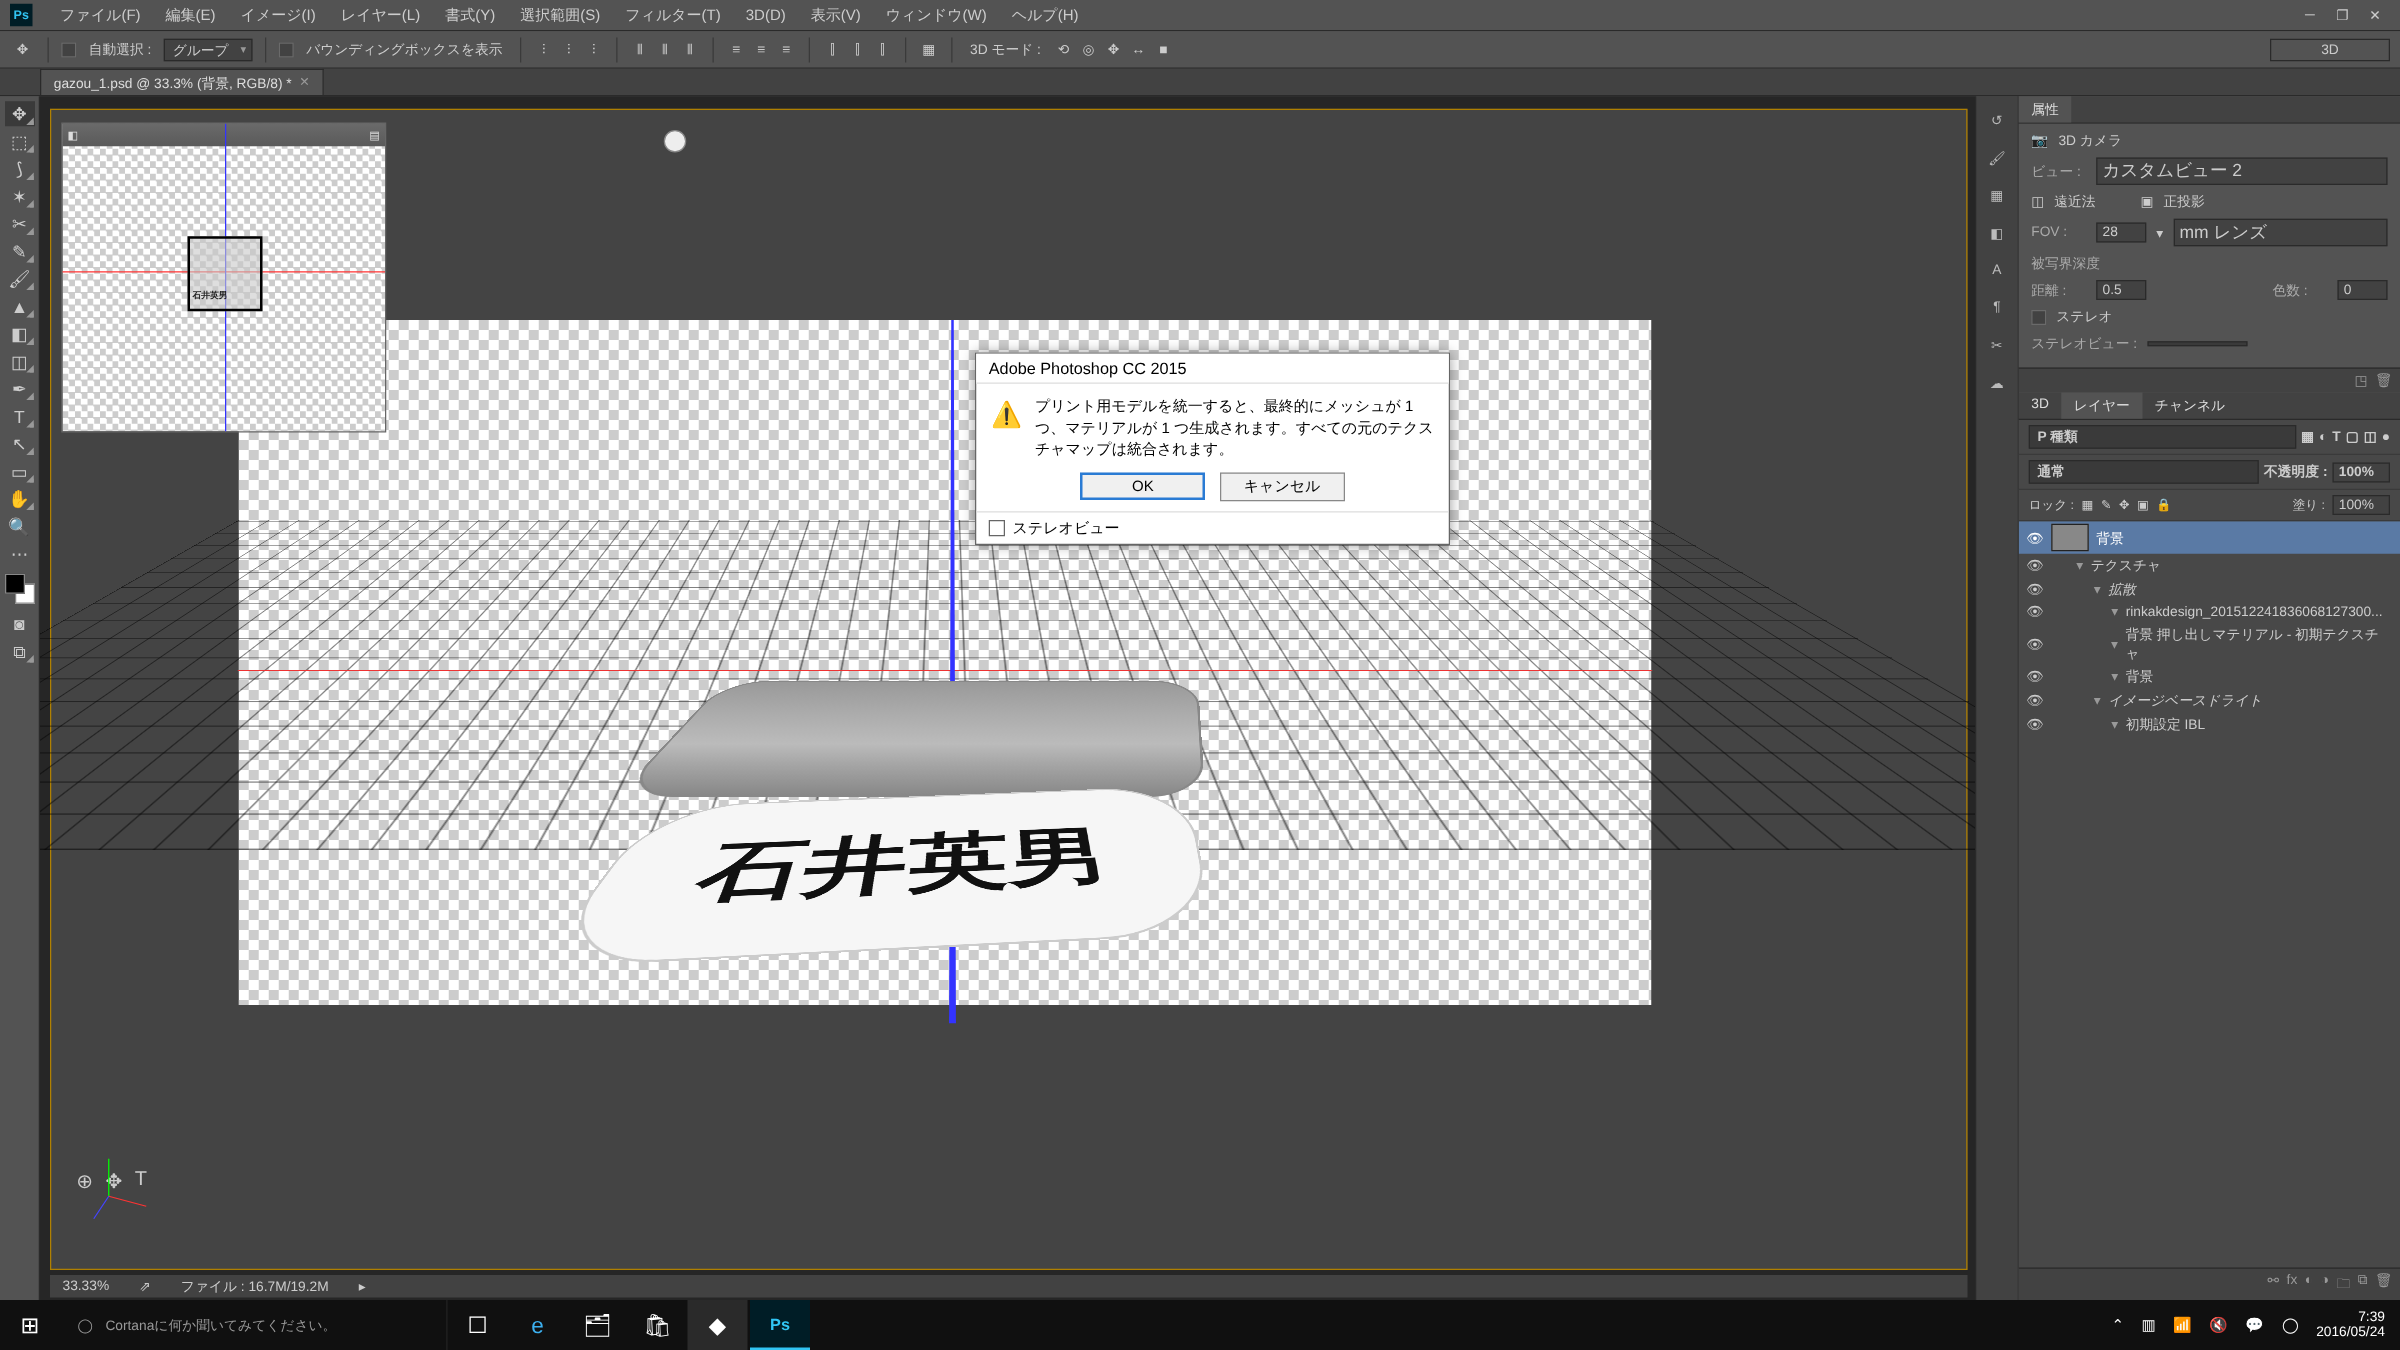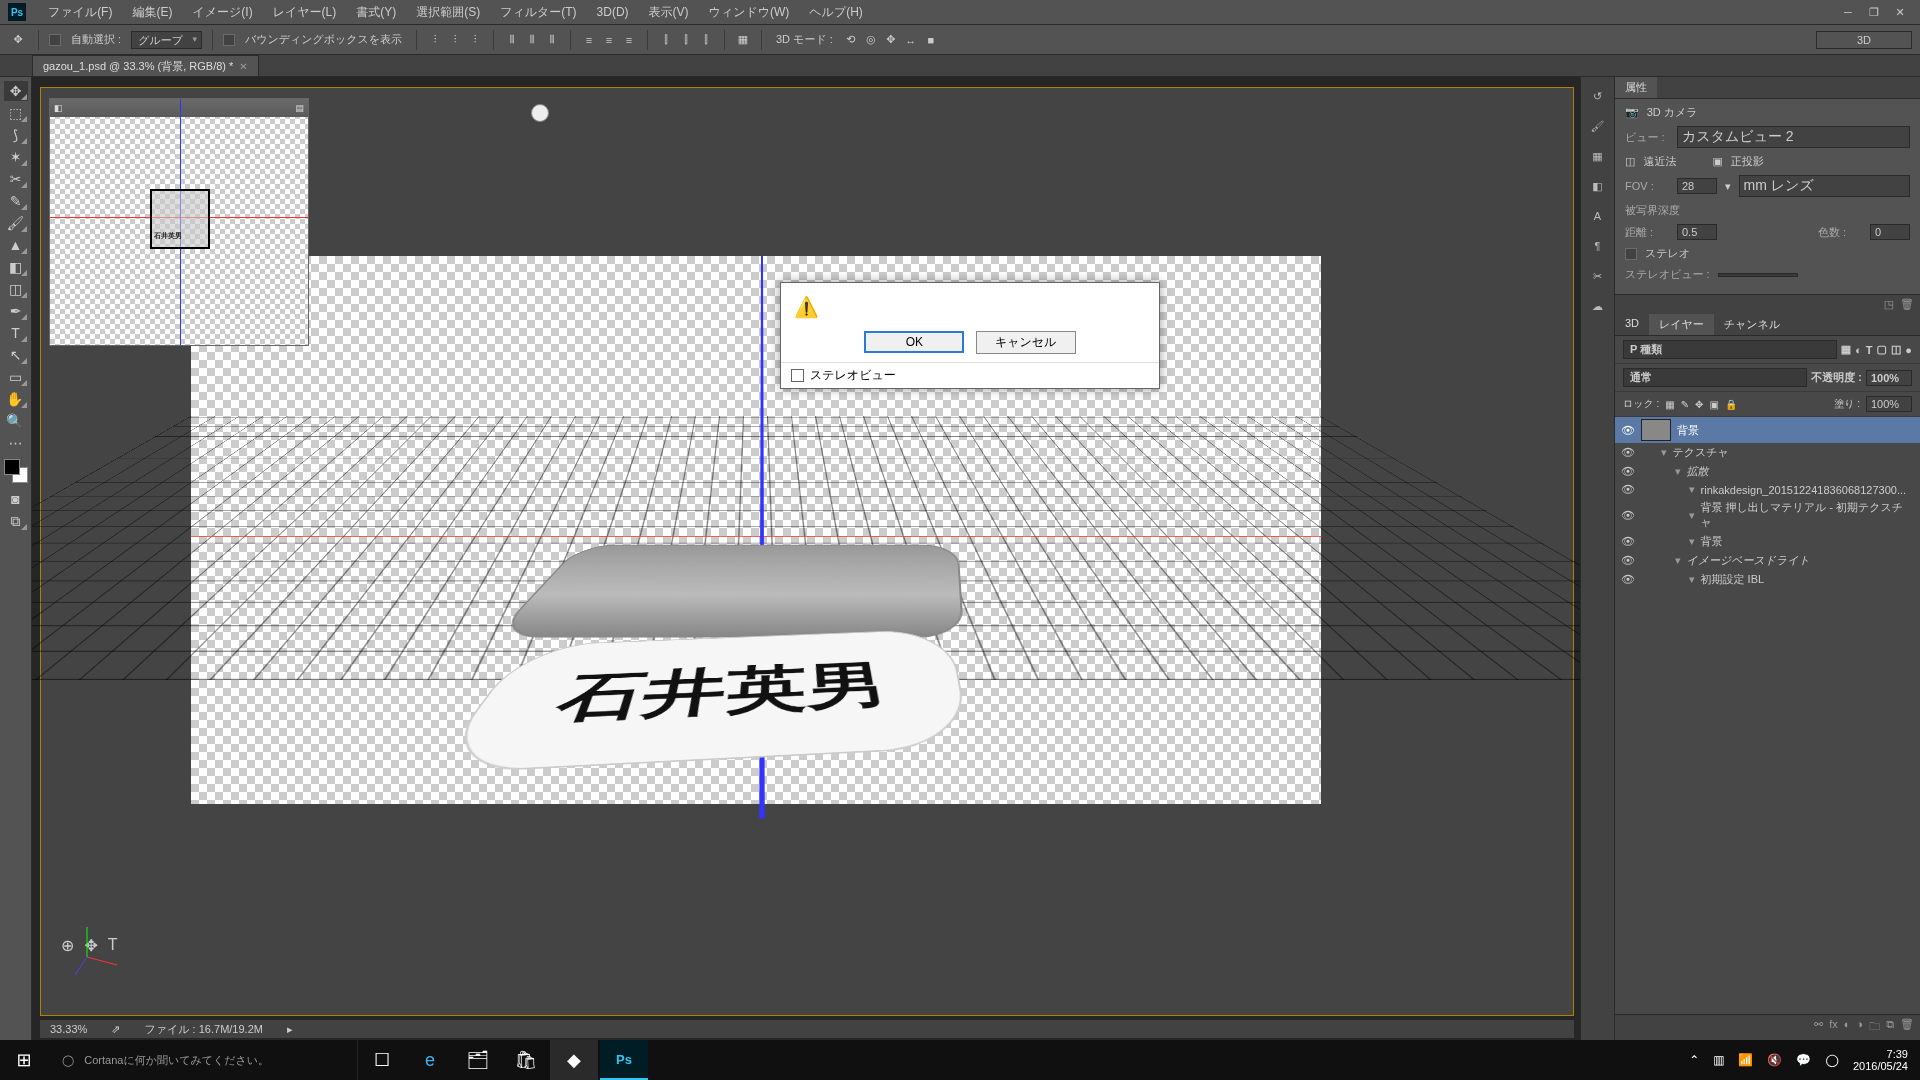--- a/index.html
+++ b/index.html
@@ -408,22 +408,24 @@
       </div>
     </div>
   </div>
 </div>
 
 <div class="bottom-bar">
   <div class="timeline-bar">タイムライン</div>
 </div>
 
 <div class="dialog">
+  <div class="dlg-title">Adobe Photoshop CC 2015</div>
   <div class="dlg-body">
     <div class="dlg-warn">⚠️</div>
+    <div>プリント用モデルを統一すると、最終的にメッシュが 1 つ、マテリアルが 1 つ生成されます。すべての元のテクスチャマップは統合されます。</div>
   </div>
   <div class="dlg-btns">
     <button class="dlg-btn primary">OK</button>
     <button class="dlg-btn">キャンセル</button>
   </div>
   <div class="dlg-foot">
     <div class="dlg-chk"></div>
     <span>ステレオビュー</span>
   </div>
 </div>

